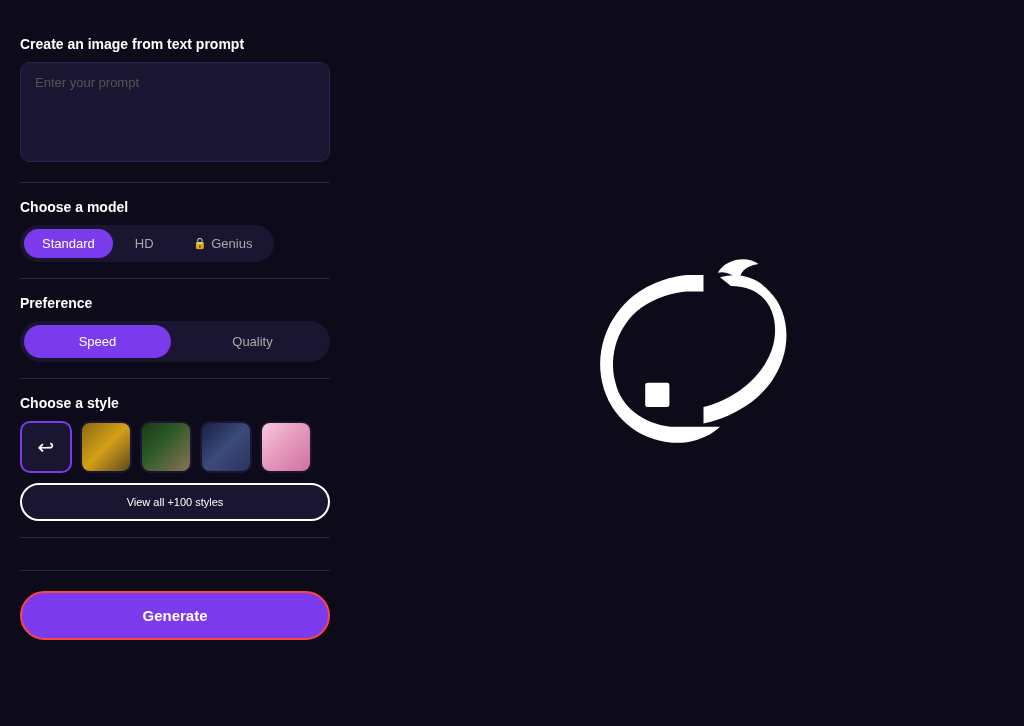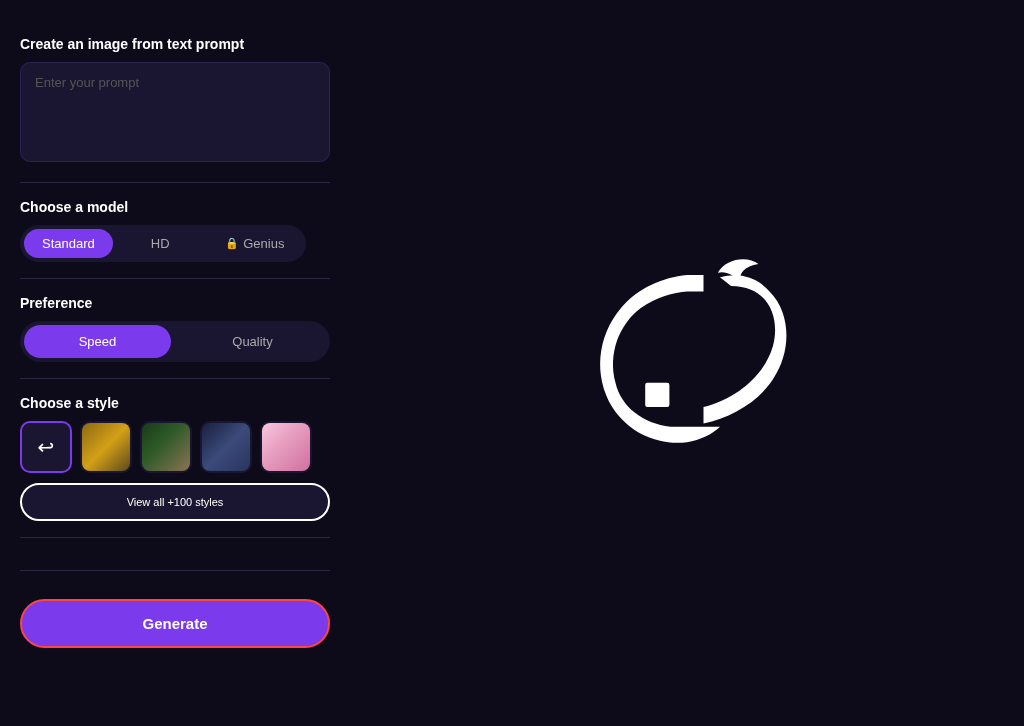--- a/index.html
+++ b/index.html
@@ -54,21 +54,21 @@
       font-family: inherit;
     }
 
     .prompt-textarea::placeholder {
       color: #555;
     }
 
     
     .model-buttons {
       display: flex;
-      gap: 20px;
+      gap: 4px;
       background: #1a1530;
       border-radius: 30px;
       padding: 4px;
       width: fit-content;
     }
 
     .model-btn {
       border: none;
       border-radius: 30px;
       padding: 7px 18px;
@@ -194,21 +194,21 @@
       width: 100%;
       background: #7c3aed;
       border: 2px solid #ff4444;
       border-radius: 30px;
       color: #ffffff;
       font-size: 15px;
       font-weight: 600;
       padding: 14px;
       cursor: pointer;
       font-family: inherit;
-      margin-top: 12px;
+      margin-top: 4px;
     }
 
     
     .right-panel {
       flex: 1;
       display: flex;
       align-items: center;
       justify-content: center;
       background: #0d0b1a;
       position: relative;

